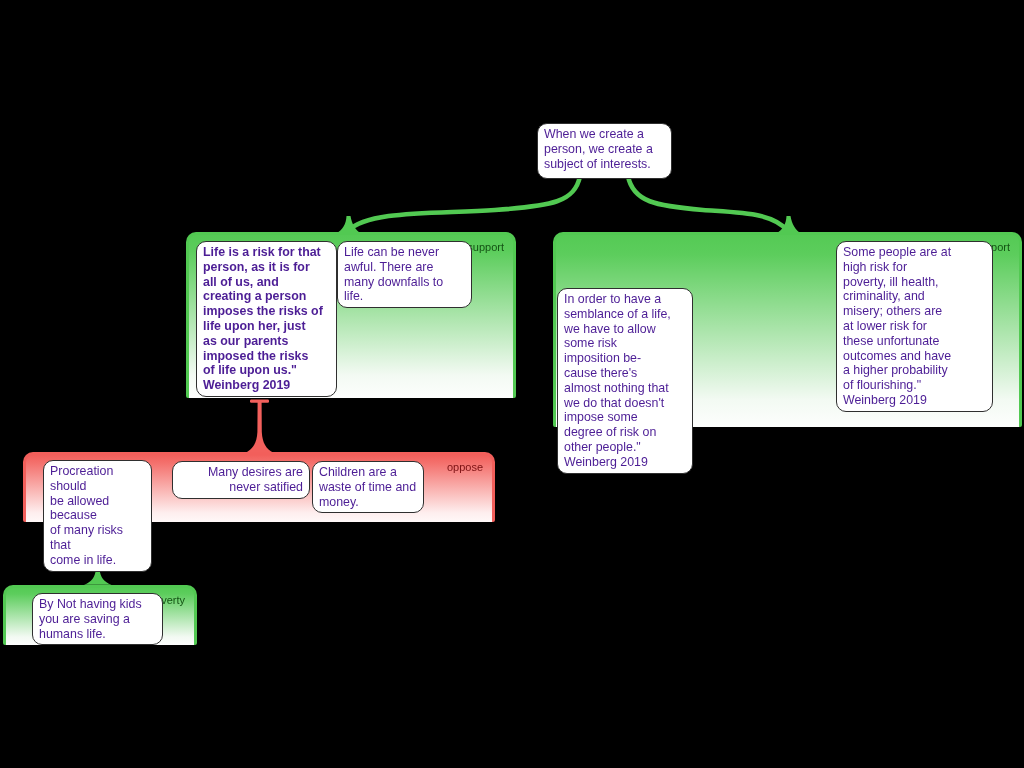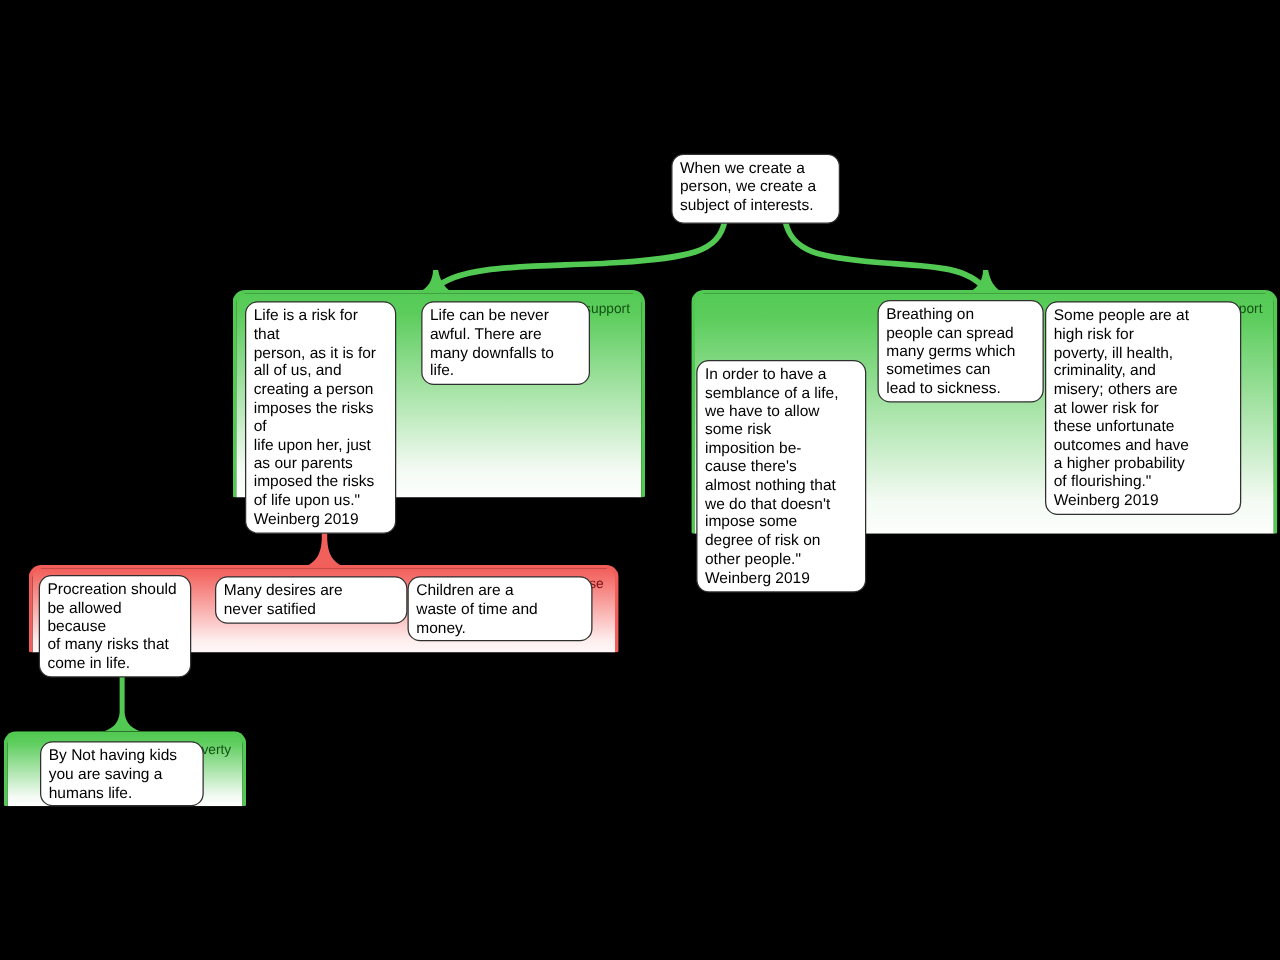--- a/index.html
+++ b/index.html
@@ -25,21 +25,21 @@
   .glabel { position: absolute; top: 6px; right: 9px; font-size: 11px; line-height: 12px; }
   .green > .glabel { color: #145214; }
   .red > .glabel { color: #7c1113; }
 
   .claim {
     position: absolute; z-index: 3;
     background: #ffffff;
     border: 1.5px solid #2f2f2f;
     border-radius: 10px;
     padding: 3px 6px;
-    font-size: 12.4px; line-height: 14.8px; color: #000000;
+    font-size: 12.4px; line-height: 14.8px; color: #4c1d95;
     white-space: pre-line;
   }
 </style>
 </head>
 <body>
 
 <div id="canvas">
 
   <svg class="edges" viewBox="0 0 1024 768">
 
@@ -54,21 +54,21 @@
 
     <path d="M 84 525.5 C 92 528, 95.4 533, 95.7 540 L 95.7 570 C 95.2 577, 91.5 582, 84 584.8 L 111.5 584.8 C 104 582, 100.2 577, 99.7 570 L 99.7 540 C 100 533, 103.5 528, 111.5 525.5 Z" fill="#52c952"></path>
   </svg>
 
   <div class="claim" style="left:537px; top:123px; width:135px; min-height:56px;">When we create a
 person, we create a
 subject of interests.</div>
 
   <div class="group green" style="left:186px; top:232px; width:330px; height:166px;">
     <span class="glabel">support</span>
-    <div class="claim" style="left:7px; top:6px; width:121px;">Life is a risk for that
+    <div class="claim" style="left:7px; top:6px; width:141px;font-weight:bold;">Life is a risk for that
 person, as it is for
 all of us, and
 creating a person
 imposes the risks of
 life upon her, just
 as our parents
 imposed the risks
 of life upon us."
 Weinberg 2019</div>
     <div class="claim" style="left:148px; top:6px; width:135px;">Life can be never
@@ -84,47 +84,42 @@
 we have to allow
 some risk
 imposition be-
 cause there's
 almost nothing that
 we do that doesn't
 impose some
 degree of risk on
 other people."
 Weinberg 2019</div>
-    <div class="claim" style="left:146px; top:5px; width:133px;">Breathing on
-people can spread
-many germs which
-sometimes can
-lead to sickness.</div>
     <div class="claim" style="left:280px; top:6px; width:157px;">Some people are at
 high risk for
 poverty, ill health,
 criminality, and
 misery; others are
 at lower risk for
 these unfortunate
 outcomes and have
 a higher probability
 of flourishing."
 Weinberg 2019</div>
   </div>
 
   <div class="group red" style="left:23px; top:452px; width:472px; height:70px;">
     <span class="glabel">oppose</span>
-    <div class="claim" style="left:5px; top:5px; width:122px;">Procreation should
+    <div class="claim" style="left:17px; top:5px; width:109px;">Procreation should
 be allowed because
 of many risks that
 come in life.</div>
-    <div class="claim" style="left:146px; top:6px; width:154px;">Many desires are
+    <div class="claim" style="left:146px; top:6px; width:138px;text-align:right;">Many desires are
 never satified</div>
-    <div class="claim" style="left:300px; top:6px; width:148px;">Children are a
+    <div class="claim" style="left:286px; top:6px; width:112px;">Children are a
 waste of time and
 money.</div>
   </div>
 
   <div class="group green" style="left:3px; top:585px; width:194px; height:60px;">
     <span class="glabel">poverty</span>
     <div class="claim" style="left:6px; top:5px; width:131px;margin-left:20px;">By Not having kids
 you are saving a
 humans life.</div>
   </div>

